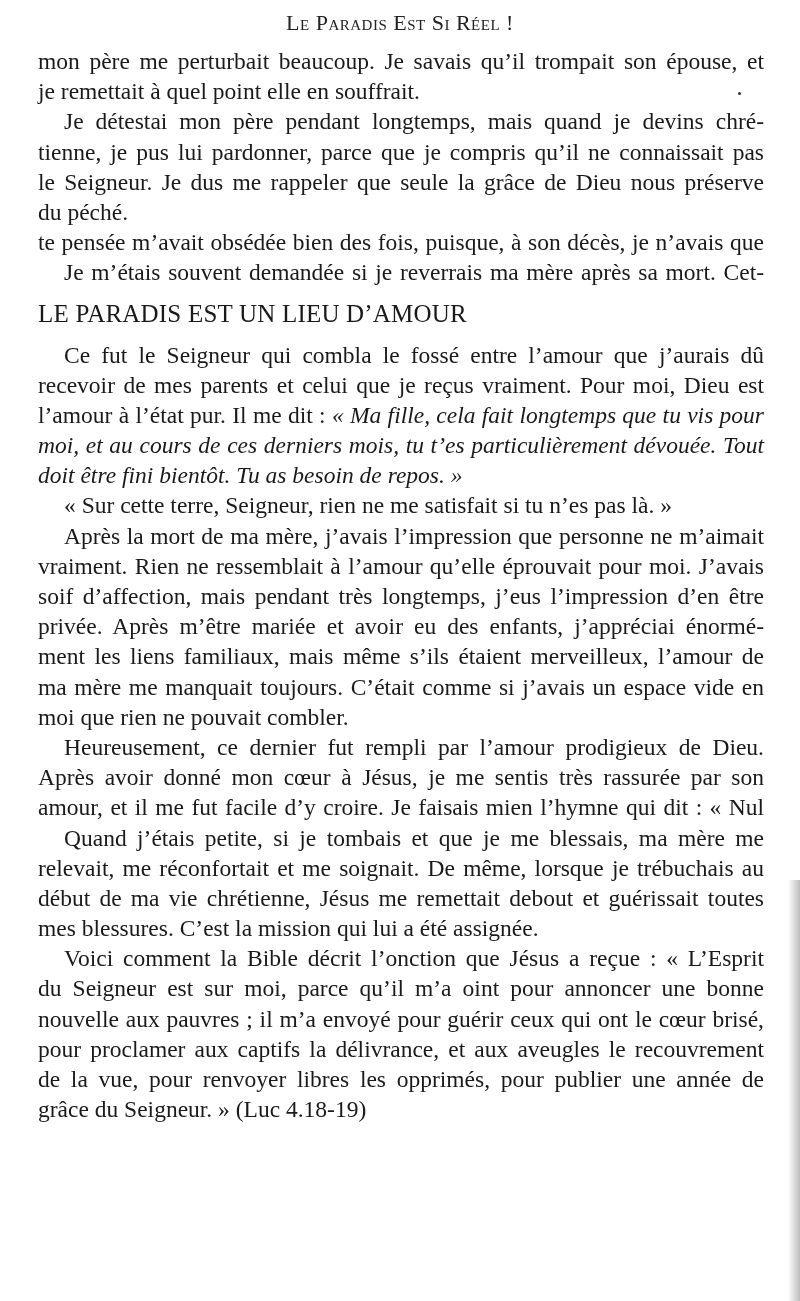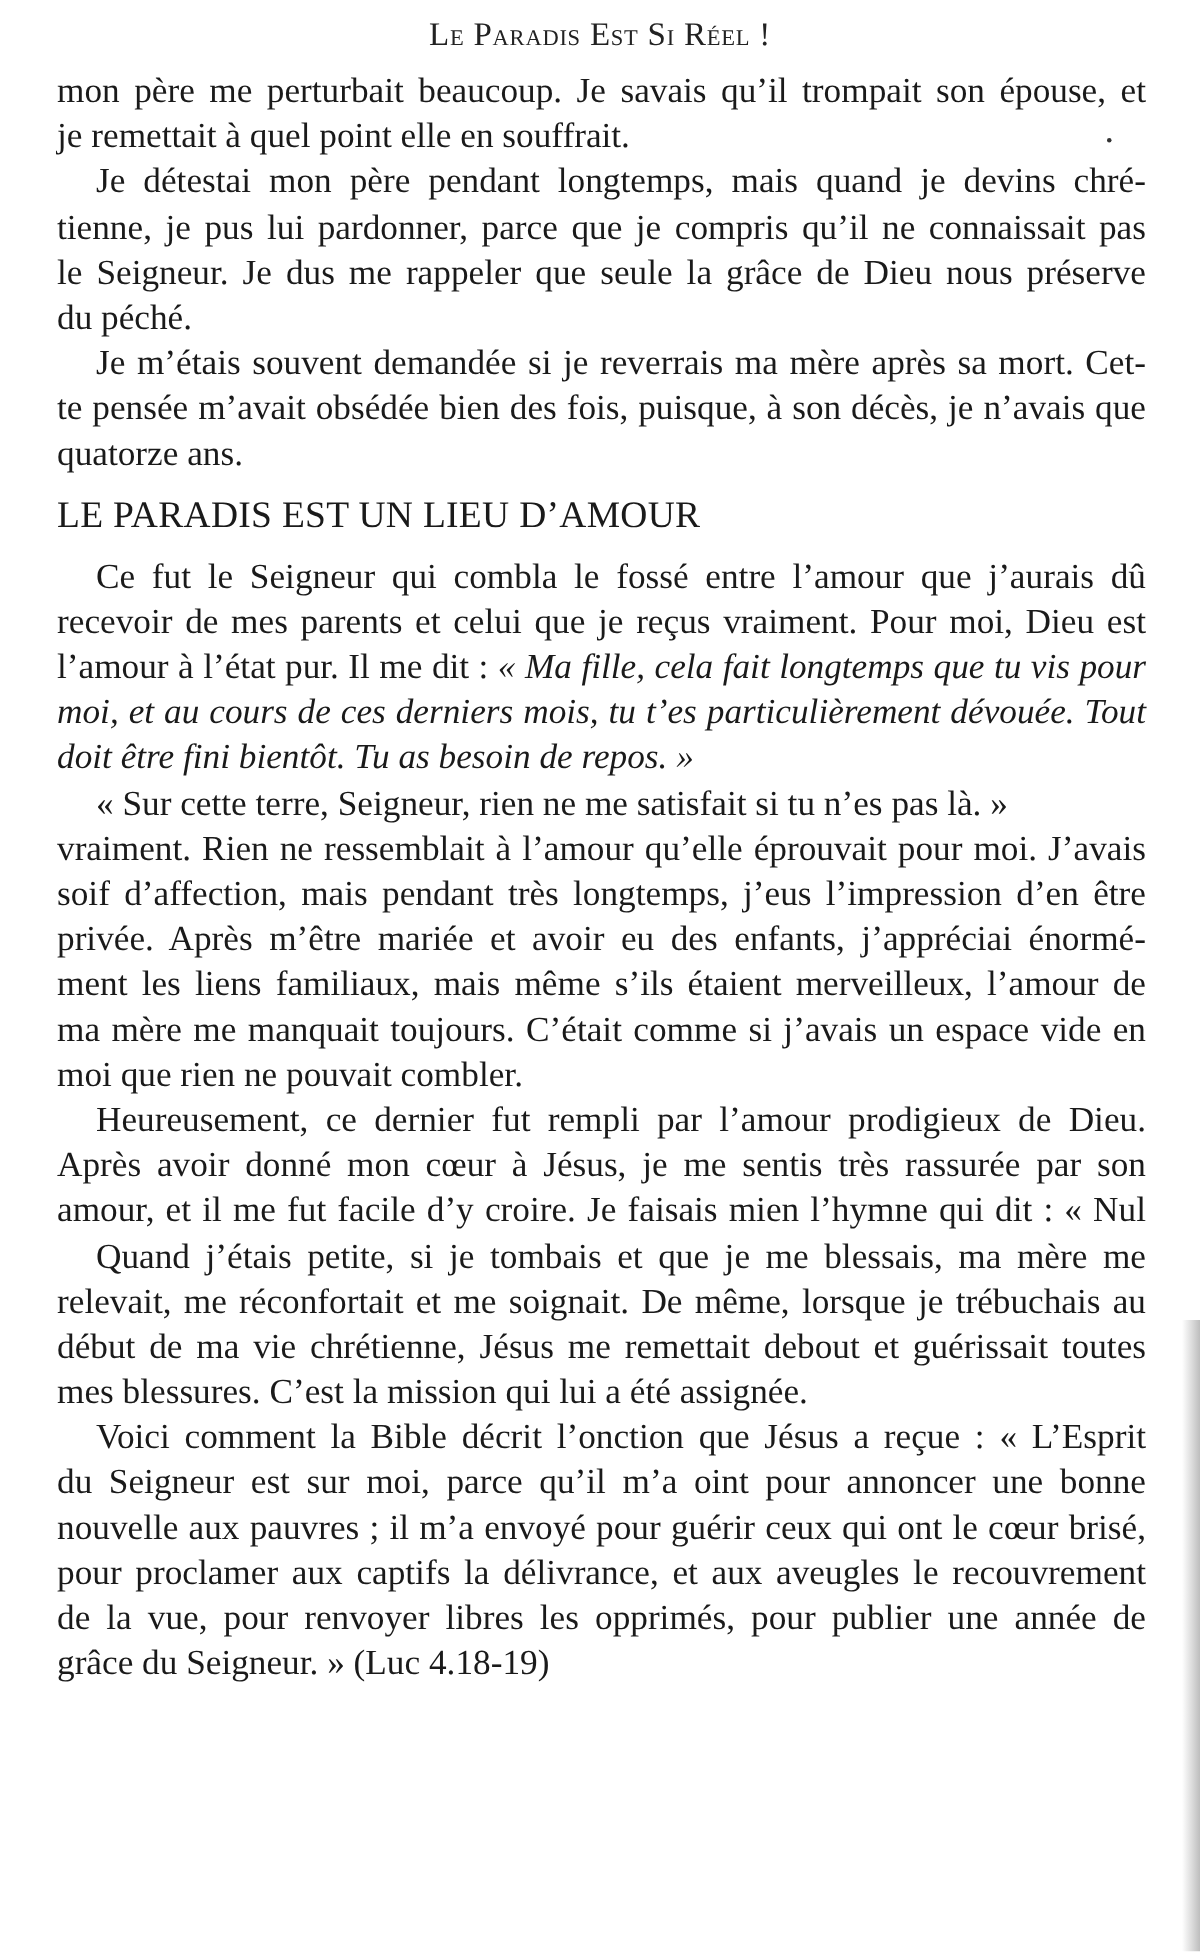--- a/index.html
+++ b/index.html
@@ -41,37 +41,37 @@
 <div class="running-head">Le Paradis Est Si Réel !</div>
 
 <div class="text-block">
   <div>
       <div class="line">mon père me perturbait beaucoup. Je savais qu’il trompait son épouse, et</div>
       <div class="line last">je remettait à quel point elle en souffrait.</div>
       <div class="line indent">Je détestai mon père pendant longtemps, mais quand je devins chré-</div>
       <div class="line">tienne, je pus lui pardonner, parce que je compris qu’il ne connaissait pas</div>
       <div class="line">le Seigneur. Je dus me rappeler que seule la grâce de Dieu nous préserve</div>
       <div class="line last">du péché.</div>
+      <div class="line">te pensée m’avait obsédée bien des fois, puisque, à son décès, je n’avais que</div>
       <div class="line indent">Je m’étais souvent demandée si je reverrais ma mère après sa mort. Cet-</div>
-      <div class="line">te pensée m’avait obsédée bien des fois, puisque, à son décès, je n’avais que</div>
-      <div class="line last">quatorze ans.</div>
     </div>
 
   <div class="heading">LE PARADIS EST UN LIEU D’AMOUR</div>
 
   <div>
     <div class="line indent">Ce fut le Seigneur qui combla le fossé entre l’amour que j’aurais dû</div>
     <div class="line">recevoir de mes parents et celui que je reçus vraiment. Pour moi, Dieu est</div>
     <div class="line"><span>l’amour à l’état pur. Il me dit : </span><span class="it">« Ma fille, cela fait longtemps que tu vis pour</span></div>
     <div class="line it">moi, et au cours de ces derniers mois, tu t’es particulièrement dévouée. Tout</div>
     <div class="line it last">doit être fini bientôt. Tu as besoin de repos. »</div>
   </div>
 
   <div>
       <div class="line indent last">« Sur cette terre, Seigneur, rien ne me satisfait si tu n’es pas là. »</div>
+      <div class="line indent">Après la mort de ma mère, j’avais l’impression que personne ne m’aimait</div>
       <div class="line">vraiment. Rien ne ressemblait à l’amour qu’elle éprouvait pour moi. J’avais</div>
       <div class="line">soif d’affection, mais pendant très longtemps, j’eus l’impression d’en être</div>
       <div class="line">privée. Après m’être mariée et avoir eu des enfants, j’appréciai énormé-</div>
       <div class="line">ment les liens familiaux, mais même s’ils étaient merveilleux, l’amour de</div>
       <div class="line">ma mère me manquait toujours. C’était comme si j’avais un espace vide en</div>
       <div class="line last">moi que rien ne pouvait combler.</div>
       <div class="line indent">Heureusement, ce dernier fut rempli par l’amour prodigieux de Dieu.</div>
       <div class="line">Après avoir donné mon cœur à Jésus, je me sentis très rassurée par son</div>
       <div class="line">amour, et il me fut facile d’y croire. Je faisais mien l’hymne qui dit : « Nul</div>
       <div class="line indent">Quand j’étais petite, si je tombais et que je me blessais, ma mère me</div>

